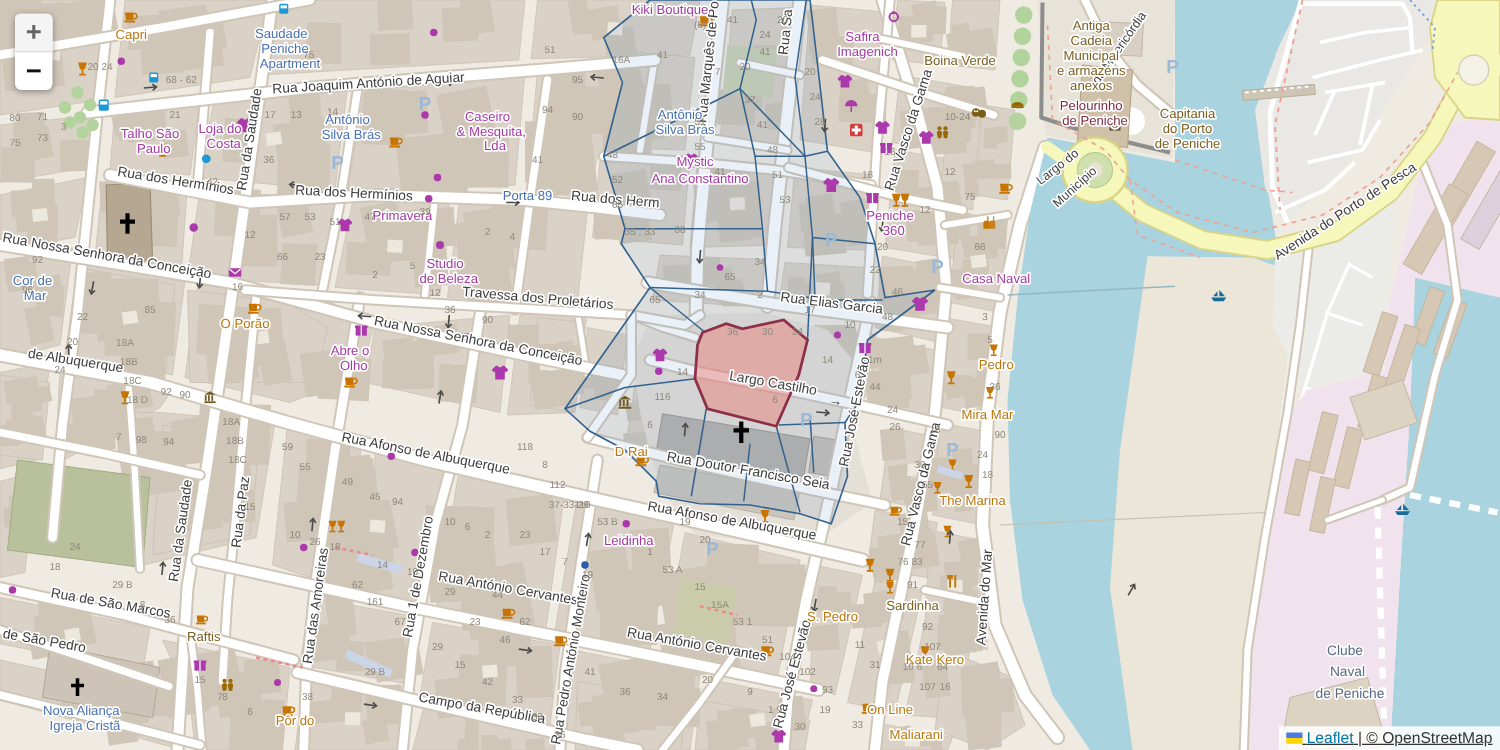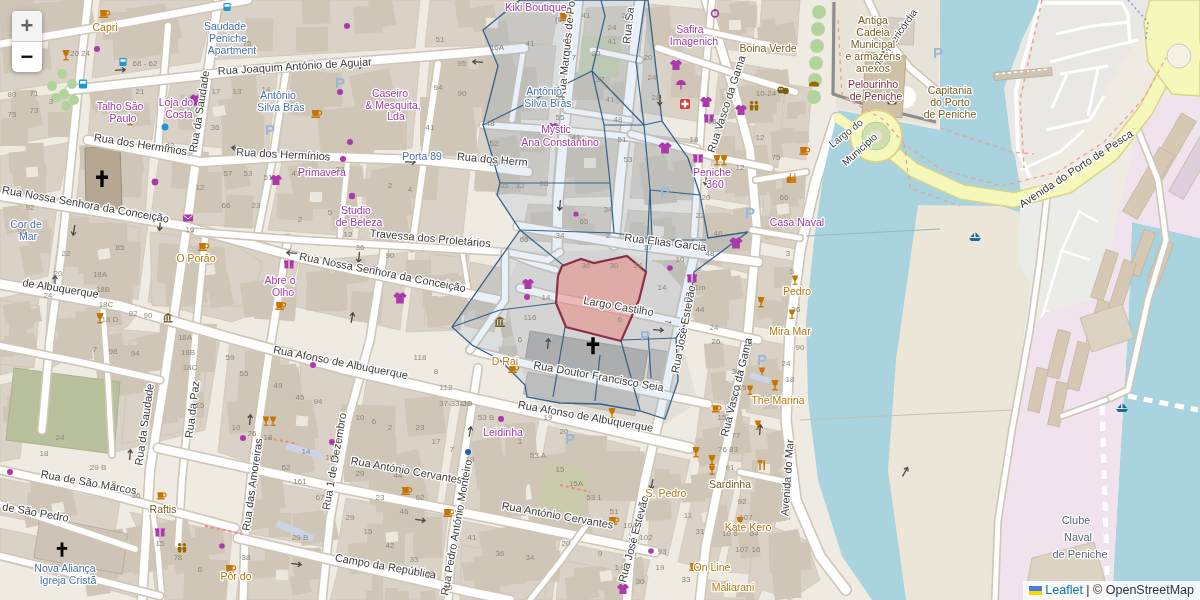--- a/index.html
+++ b/index.html
@@ -1,19 +1,19 @@
 <!DOCTYPE html>
 <html><head><meta charset="utf-8"><style>
 html,body{margin:0;padding:0;}
 body{width:1200px;height:600px;overflow:hidden;font-family:"Liberation Sans",sans-serif;}
 .ctl{position:absolute;left:12px;top:11px;width:30px;background:#fff;border-radius:5px;box-shadow:0 1px 5px rgba(0,0,0,.35);z-index:10;}
 .ctl a{display:block;width:30px;height:30px;line-height:29px;text-align:center;font-size:22px;color:#444;text-decoration:none;}
 .ctl a.plus{border-bottom:1px solid #ccc;color:#666;background:#f4f4f4;font-weight:bold;border-radius:4px 4px 0 0;}
 .ctl a.minus{font-weight:bold;color:#111;border-radius:0 0 5px 5px;}
-.attr{position:absolute;right:0;bottom:0;background:rgba(255,255,255,.85);padding:2px 6px 3px 6px;font-size:12.5px;color:#333;z-index:10;}
+.attr{position:absolute;right:0;bottom:0;background:rgba(255,255,255,.85);padding:2px 6px 3px 6px;font-size:12.5px;color:#333;z-index:10;text-decoration:underline;}
 .attr a{color:#0078A8;text-decoration:none;}
 </style></head><body>
 <svg width="1200" height="600" viewBox="0 0 1200 600" xmlns="http://www.w3.org/2000/svg" font-family="Liberation Sans, sans-serif" style="position:absolute;left:0;top:0">
 
 <rect x="0" y="0" width="1200" height="600" rx="0" fill="#f0ebe2" stroke="none" stroke-width="1"></rect>
 
 <polygon points="0,0 90,0 80,80 0,92" fill="#dad2c6" stroke="#c9beb0" stroke-width="0.6"></polygon>
 <polygon points="100,0 215,0 200,62 92,78" fill="#dad2c6" stroke="#c9beb0" stroke-width="0.6"></polygon>
 <polygon points="225,0 420,0 415,48 210,60" fill="#dad2c6" stroke="#c9beb0" stroke-width="0.6"></polygon>
 <polygon points="430,0 560,0 552,44 425,47" fill="#dad2c6" stroke="#c9beb0" stroke-width="0.6"></polygon>

